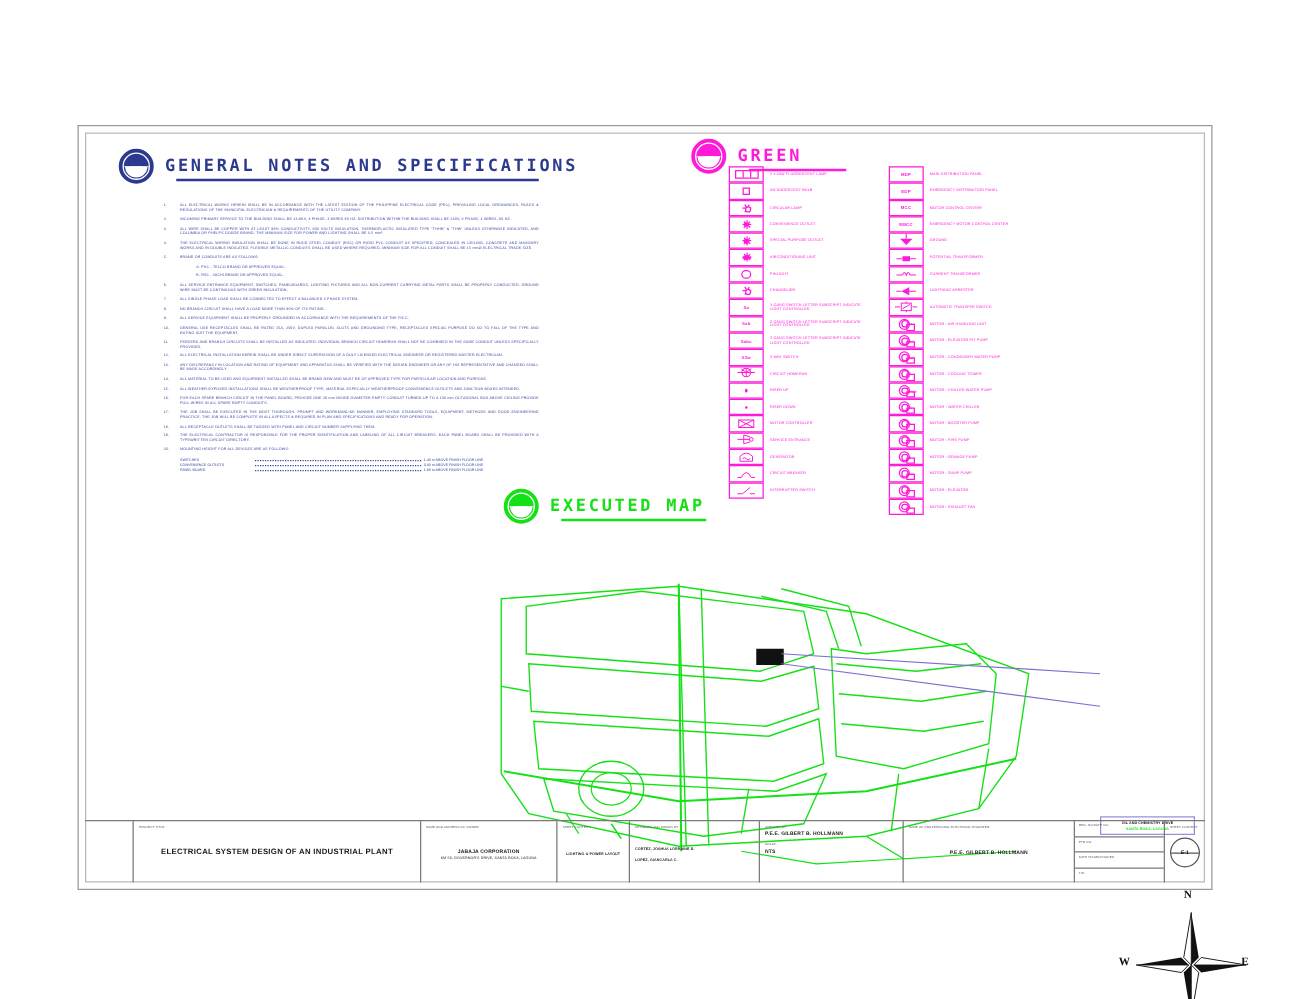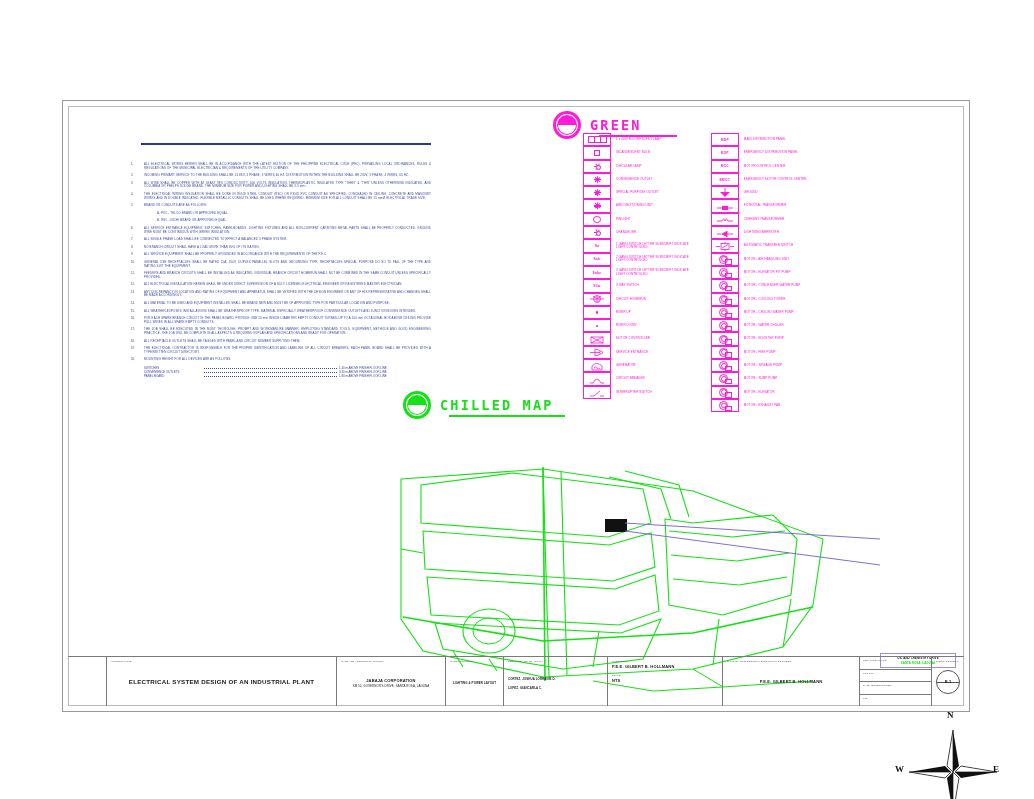--- a/index.html
+++ b/index.html
@@ -79,20 +79,28 @@
   .sheet-circle{width:22px;height:22px;border:1px solid #555;border-radius:50%;position:relative;display:flex;align-items:center;justify-content:center;}
   .sheet-circle .hl{position:absolute;left:0;right:0;top:50%;height:1px;background:#555;}
   .sheet-circle span{position:relative;font-size:4px;font-weight:bold;}
 </style>
 </head>
 <body>
 
 <div class="sheet">
   <div class="inner-border"></div>
 
+  <div class="sec-head" id="gn-head">
+    <div class="sec-circle">
+      <div class="ring"></div>
+        <div class="fill-top"></div>
+        <div class="fill-bot"></div>
+    </div>
+    <div class="sec-title">GENERAL NOTES AND SPECIFICATIONS</div>
+  </div>
   <div class="sec-rule" id="gn-rule"></div>
 
   <div class="notes" id="notes-list">
       <div class="note">
         <div class="note-num">1.</div>
         <div class="note-body">ALL ELECTRICAL WORKS HEREIN SHALL BE IN ACCORDANCE WITH THE LATEST EDITION OF THE PHILIPPINE ELECTRICAL CODE (PEC), PREVAILING LOCAL ORDINANCES, RULES &amp; REGULATIONS OF THE MUNICIPAL ELECTRICIAN &amp; REQUIREMENTS OF THE UTILITY COMPANY.</div>
       </div>
       <div class="note">
         <div class="note-num">2.</div>
         <div class="note-body">INCOMING PRIMARY SERVICE TO THE BUILDING SHALL BE 13.8KV, 3 PHASE, 3 WIRES 60 HZ. DISTRIBUTION WITHIN THE BUILDING SHALL BE 230V, 3 PHASE, 4 WIRES, 60 HZ.</div>
@@ -587,21 +595,21 @@
         </div>
       </div>
   </div>
 
   <div class="sec-head" id="lm-head">
     <div class="sec-circle">
       <div class="ring"></div>
         <div class="fill-top"></div>
         <div class="fill-bot"></div>
     </div>
-    <div class="sec-title">CHILLED MAP</div>
+    <div class="sec-title">EXECUTED MAP</div>
   </div>
   <div class="sec-rule" id="lm-rule"></div>
 
   <div class="map">
     <svg width="566" height="280" viewBox="0 0 566 280">
       <g stroke="#16e016" stroke-width="1.1" fill="none">
         <path d="M8 60 L8 200 L30 232 L150 258 L300 250 L390 228 L420 186 L430 120 L300 72 L150 50 Z"></path>
         <path d="M28 66 L28 104 L215 118 L258 104 L250 70 L120 54 Z"></path>
         <path d="M30 112 L32 150 L220 162 L262 148 L258 114 L216 126 Z"></path>
         <path d="M34 158 L38 196 L226 206 L266 192 L262 156 L222 170 Z"></path>

